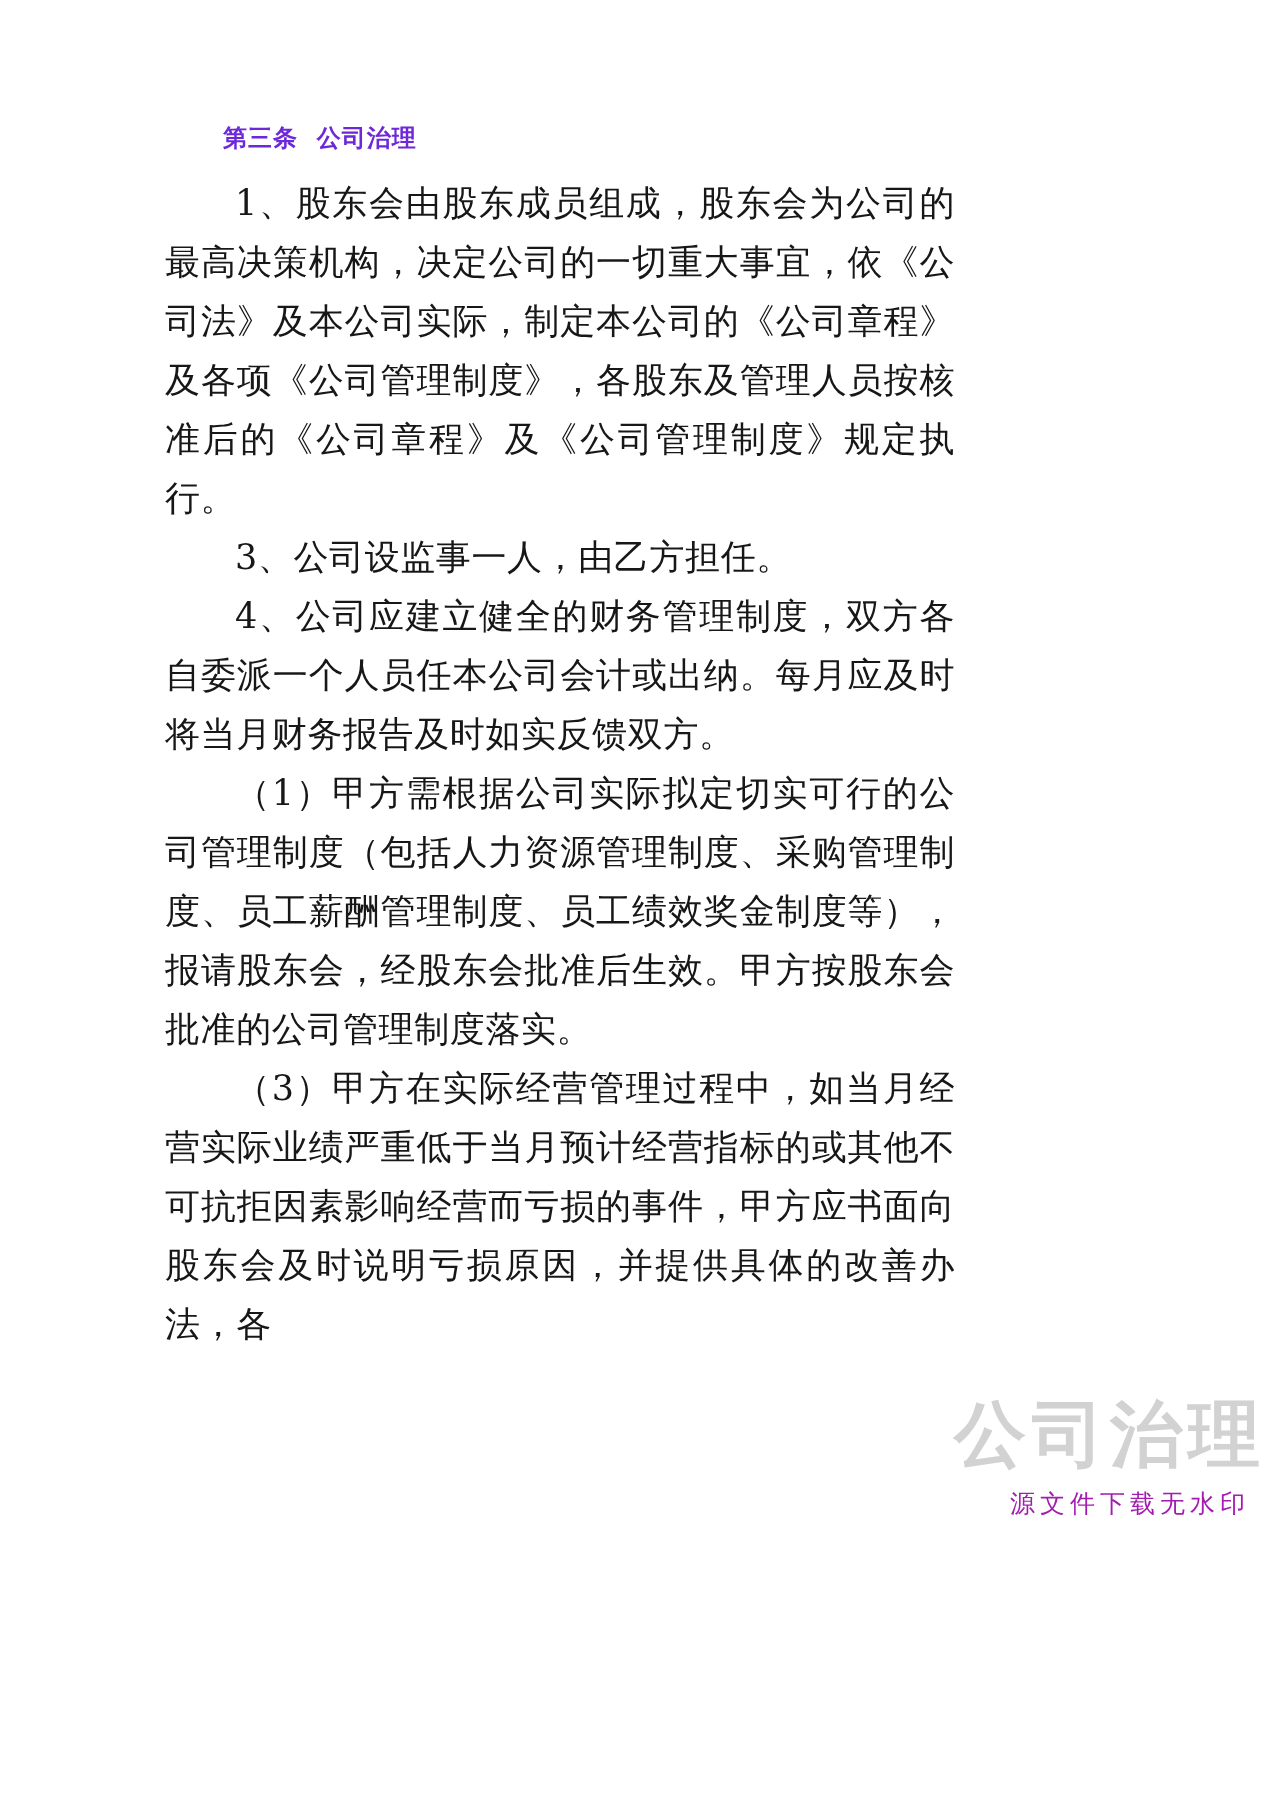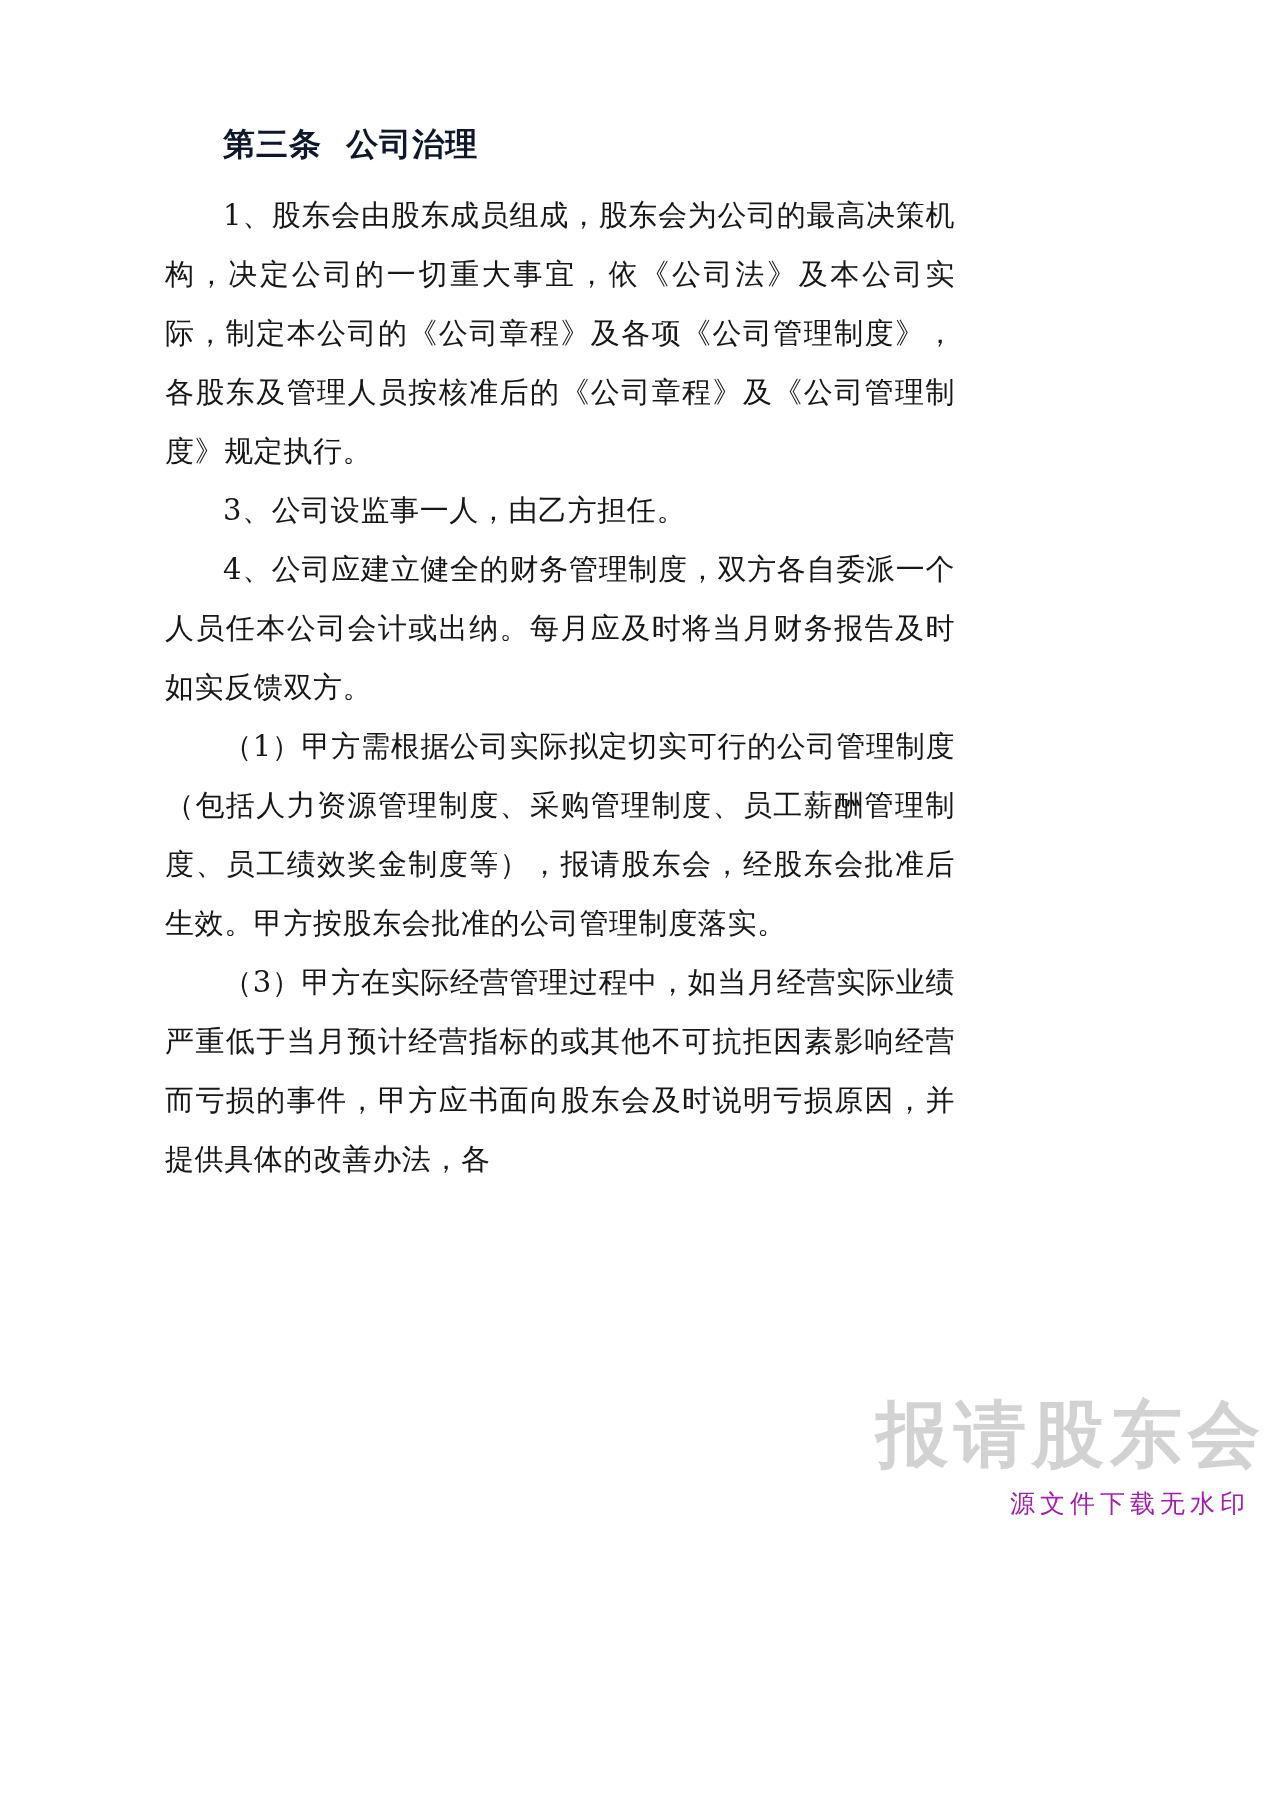--- a/index.html
+++ b/index.html
@@ -21,31 +21,31 @@
   }
   .content {
     position: absolute;
     left: 165px;
     top: 120px;
     width: 790px;
   }
   .doc-heading {
     font-family: "DejaVu Sans", "Liberation Sans", sans-serif;
     font-weight: bold;
-    font-size: 32px;
-    color: #0f172a;
+    font-size: 24px;
+    color: #6d28d9;
     letter-spacing: 1px;
     margin: 0 0 18px 0;
     padding-left: 58px;
     line-height: 1.5;
     white-space: pre;
   }
   .para {
     font-family: "DejaVu Serif", "Liberation Serif", serif;
-    font-size: 29px;
+    font-size: 35px;
     color: #171717;
     line-height: 59px;
     margin: 0;
     padding: 0;
     text-align: justify;
     text-justify: inter-character;
     text-indent: 2em;
     letter-spacing: 0.6px;
     word-break: break-all;
     -webkit-font-smoothing: antialiased;
@@ -100,17 +100,17 @@
 
 
     <p class="para">（1）甲方需根据公司实际拟定切实可行的公司管理制度（包括人力资源管理制度、采购管理制度、员工薪酬管理制度、员工绩效奖金制度等），报请股东会，经股东会批准后生效。甲方按股东会批准的公司管理制度落实。</p>
 
 
     <p class="para">（3）甲方在实际经营管理过程中，如当月经营实际业绩严重低于当月预计经营指标的或其他不可抗拒因素影响经营而亏损的事件，甲方应书面向股东会及时说明亏损原因，并提供具体的改善办法，各</p>
 
   </div>
 
   <div class="watermark">
-    <div class="watermark-main">报请股东会</div>
+    <div class="watermark-main">公司治理</div>
     <div class="watermark-sub">源文件下载无水印</div>
   </div>
 
 </div>
 
 </body></html>

